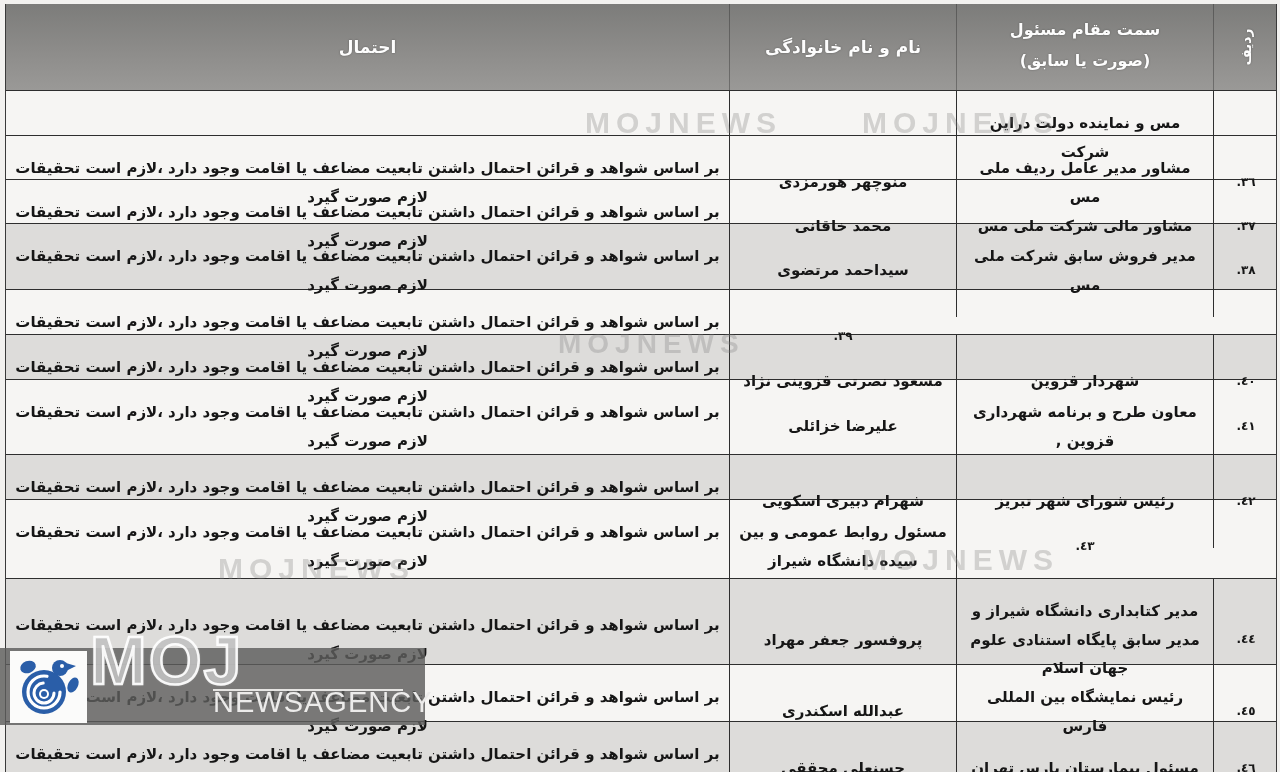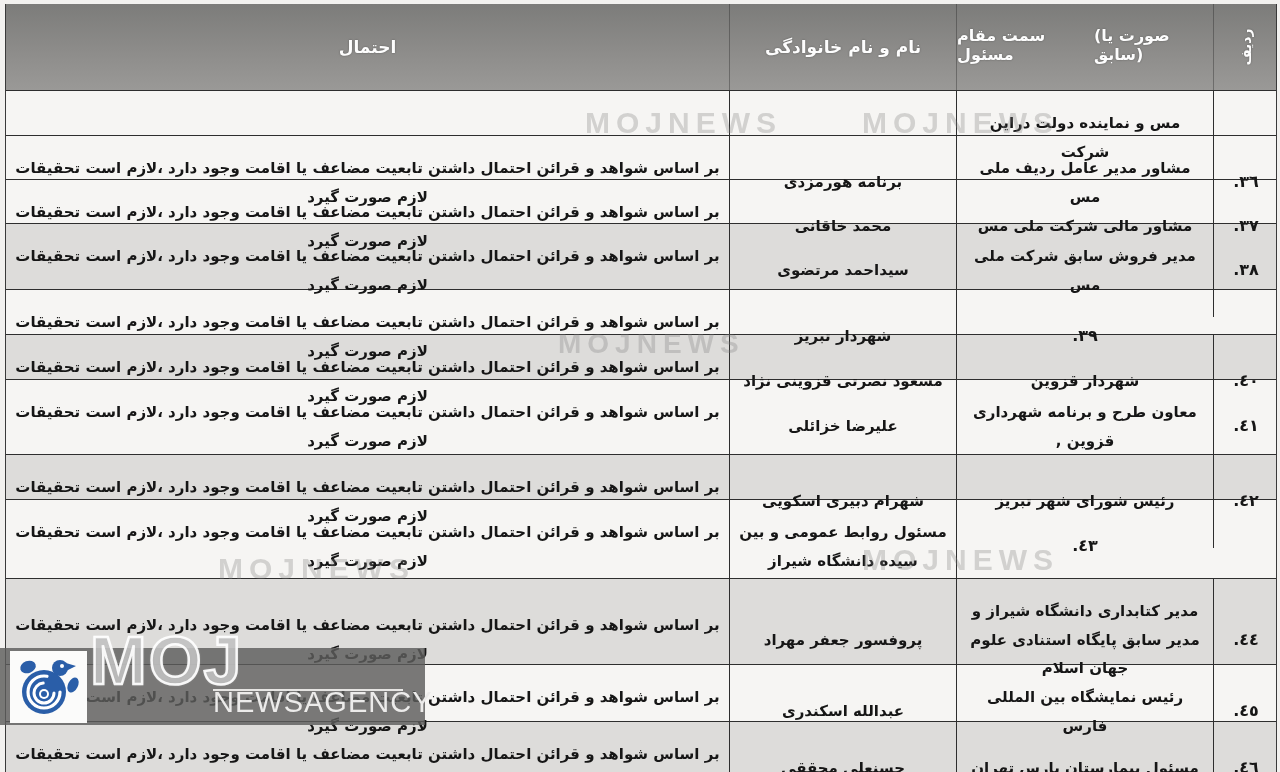--- a/index.html
+++ b/index.html
@@ -24,37 +24,37 @@
     height:86px;
     background:linear-gradient(#7c7c7a, #8d8c8a 55%, #9a9997);
     color:#fdfdfd;
   }
   .h-cell {
     display:flex; align-items:center; justify-content:center;
     font-weight:700; text-shadow:0 0 2px rgba(0,0,0,.35);
   }
   .h-cell + .h-cell { border-left:1px solid rgba(30,30,30,.35); }
   .h-notes, .h-name { font-size:17px; }
-  .h-pos { flex-direction:row; justify-content:space-around; padding:10px 0 14px; font-size:16px; }
+  .h-pos { flex-direction:column; justify-content:space-around; padding:10px 0 14px; font-size:16px; }
   .h-row-num { font-size:14px; }
   .rotated { transform:rotate(-90deg); white-space:nowrap; }
 
   
   .b-row { border-top:1.5px solid #2e2e2e; background:#f6f5f3; }
   .b-row.shaded { background:#dddcda; }
   .cell {
     display:flex; align-items:center; justify-content:center;
     color:#161616; font-weight:700; direction:rtl;
     text-align:center; padding:18px 6px; line-height:1.9;
   }
   .cell + .cell { border-left:1.5px solid #2e2e2e; }
   .cell-notes { font-size:15px; letter-spacing:0; }
   .cell-name  { font-size:15px; }
   .cell-pos   { font-size:15px; }
-  .cell-num   { font-size:16px; }
+  .cell-num   { font-size:12px; }
   .num-ltr { direction:ltr; unicode-bidi:isolate; }
 
   
   .watermark {
     position:absolute; z-index:2; font-weight:700;
     color:rgba(125,125,125,.30); letter-spacing:6px;
     font-family:"Liberation Sans", sans-serif; pointer-events:none;
   }
 
   
@@ -114,21 +114,21 @@
           <div class="cell cell-pos">
             <span>مس و نماینده دولت دراین شرکت</span>
           </div>
           <div class="cell cell-num"></div>
         </div>
         <div class="t-row b-row" style="height: 44px;">
           <div class="cell cell-notes">
             <span>بر اساس شواهد و قرائن احتمال داشتن تابعیت مضاعف یا اقامت وجود دارد ،لازم است تحقیقات لازم صورت گیرد</span>
           </div>
           <div class="cell cell-name">
-            <span>برنامه هورمزدی</span>
+            <span>منوچهر هورمزدی</span>
           </div>
           <div class="cell cell-pos">
             <span>مشاور مدیر عامل ردیف ملی مس</span>
           </div>
           <div class="cell cell-num">
             <span class="num-ltr">.٣٦</span>
           </div>
         </div>
         <div class="t-row b-row" style="height: 44px;">
           <div class="cell cell-notes">
@@ -154,23 +154,20 @@
           <div class="cell cell-pos">
             <span>مدیر فروش سابق شرکت ملی مس</span>
           </div>
           <div class="cell cell-num">
             <span class="num-ltr">.٣٨</span>
           </div>
         </div>
         <div class="t-row b-row" style="height: 45px;">
           <div class="cell cell-notes">
             <span>بر اساس شواهد و قرائن احتمال داشتن تابعیت مضاعف یا اقامت وجود دارد ،لازم است تحقیقات لازم صورت گیرد</span>
-          </div>
-          <div class="cell cell-pos">
-            <span>شهردار تبریز</span>
           </div>
           <div class="cell cell-num">
             <span class="num-ltr">.٣٩</span>
           </div>
         </div>
         <div class="t-row b-row shaded" style="height: 45px;">
           <div class="cell cell-notes">
             <span>بر اساس شواهد و قرائن احتمال داشتن تابعیت مضاعف یا اقامت وجود دارد ،لازم است تحقیقات لازم صورت گیرد</span>
           </div>
           <div class="cell cell-name">

